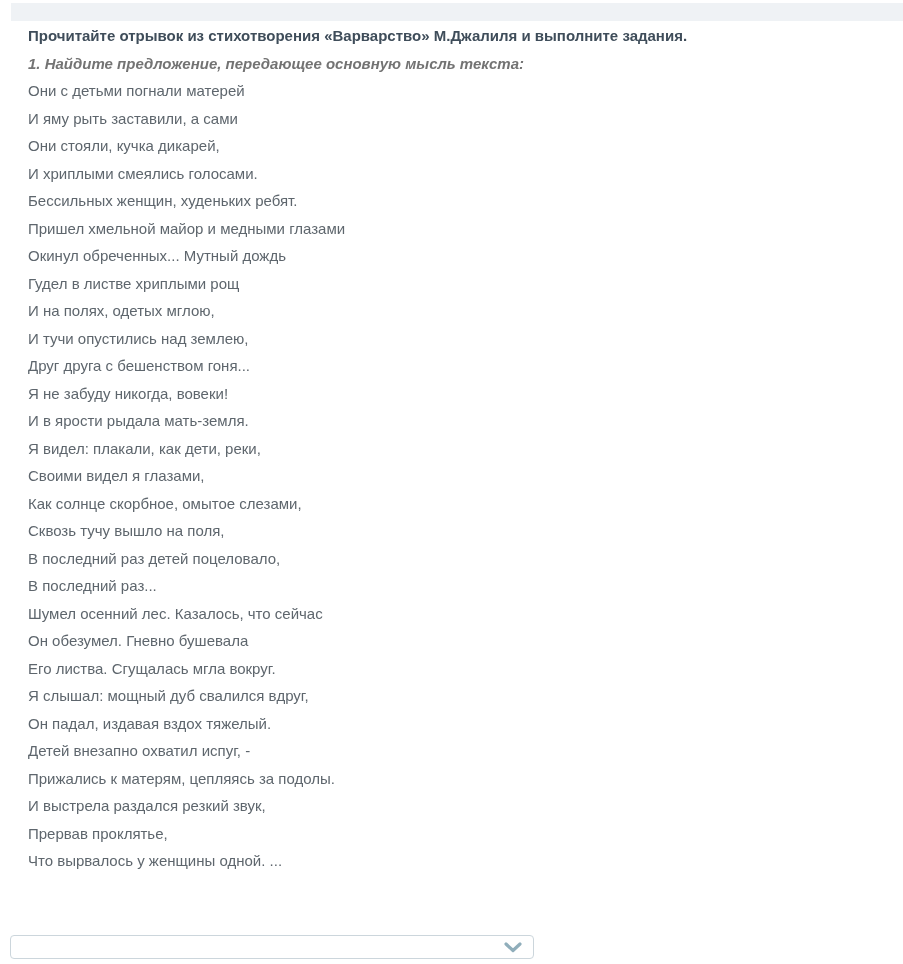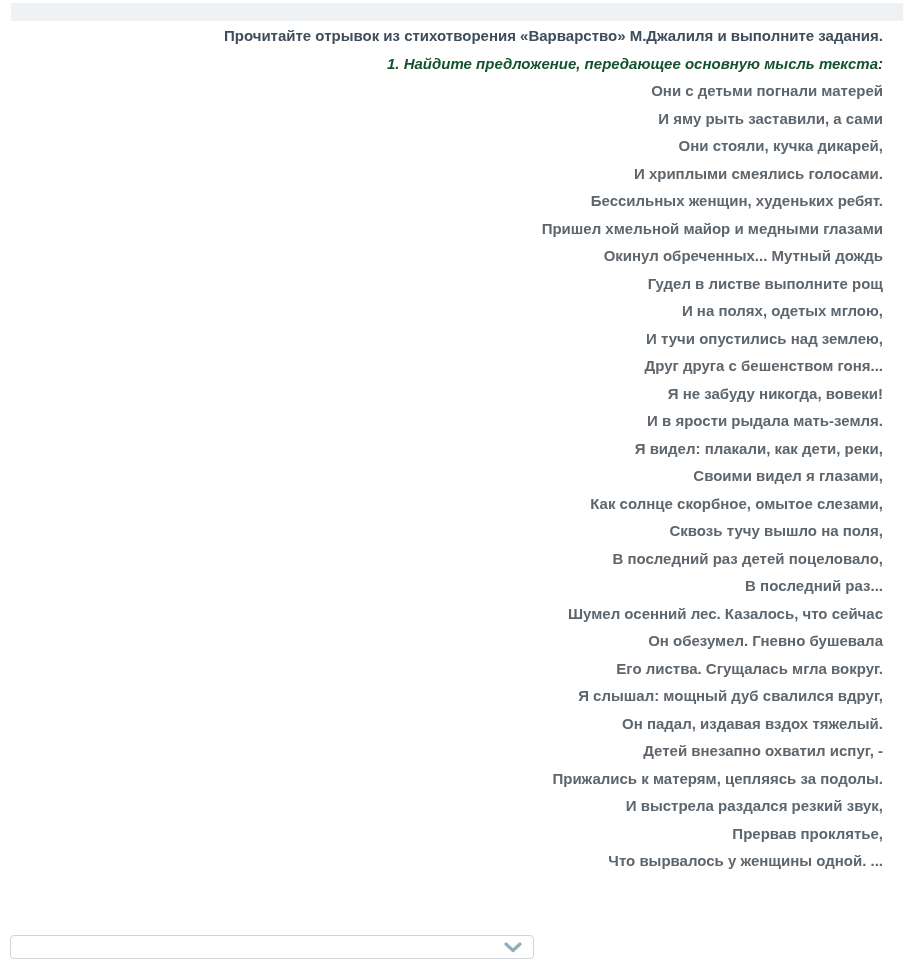--- a/index.html
+++ b/index.html
@@ -18,41 +18,40 @@
     top: 3px;
     right: 0;
     height: 18px;
     background: #eff2f5;
   }
   .content {
     position: absolute;
     top: 22px;
     left: 28px;
     right: 20px;
-    text-align: right;
   }
   .content p {
     margin: 0;
     padding: 0;
     font-size: 15px;
     line-height: 27.5px;
     white-space: nowrap;
   }
   p.title {
     color: #3f4d5a;
     font-weight: 700;
   }
   p.task {
-    color: #14532d;
+    color: #737373;
     font-weight: 700;
     font-style: italic;
   }
   p.line {
     color: #5e666d;
-    font-weight: 700;
+    font-weight: 400;
   }
   .select-wrap {
     position: absolute;
     left: 10px;
     top: 935px;
     width: 524px;
     height: 24px;
   }
   .answer-select {
     -webkit-appearance: none;
@@ -85,21 +84,21 @@
   <p class="title">Прочитайте отрывок из стихотворения «Варварство» М.Джалиля и выполните задания.</p>
   <p class="task">1. Найдите предложение, передающее основную мысль текста:</p>
   <div id="poem">
       <p class="line">Они с детьми погнали матерей</p>
       <p class="line">И яму рыть заставили, а сами</p>
       <p class="line">Они стояли, кучка дикарей,</p>
       <p class="line">И хриплыми смеялись голосами.</p>
       <p class="line">Бессильных женщин, худеньких ребят.</p>
       <p class="line">Пришел хмельной майор и медными глазами</p>
       <p class="line">Окинул обреченных... Мутный дождь</p>
-      <p class="line">Гудел в листве выполните рощ</p>
+      <p class="line">Гудел в листве хриплыми рощ</p>
       <p class="line">И на полях, одетых мглою,</p>
       <p class="line">И тучи опустились над землею,</p>
       <p class="line">Друг друга с бешенством гоня...</p>
       <p class="line">Я не забуду никогда, вовеки!</p>
       <p class="line">И в ярости рыдала мать-земля.</p>
       <p class="line">Я видел: плакали, как дети, реки,</p>
       <p class="line">Своими видел я глазами,</p>
       <p class="line">Как солнце скорбное, омытое слезами,</p>
       <p class="line">Сквозь тучу вышло на поля,</p>
       <p class="line">В последний раз детей поцеловало,</p>

